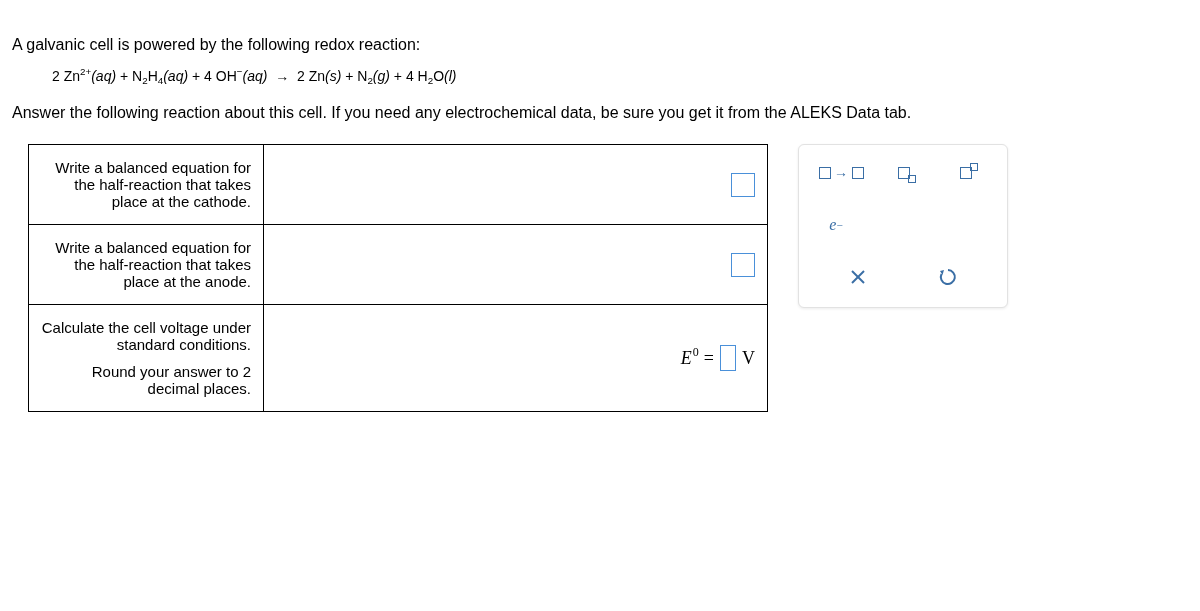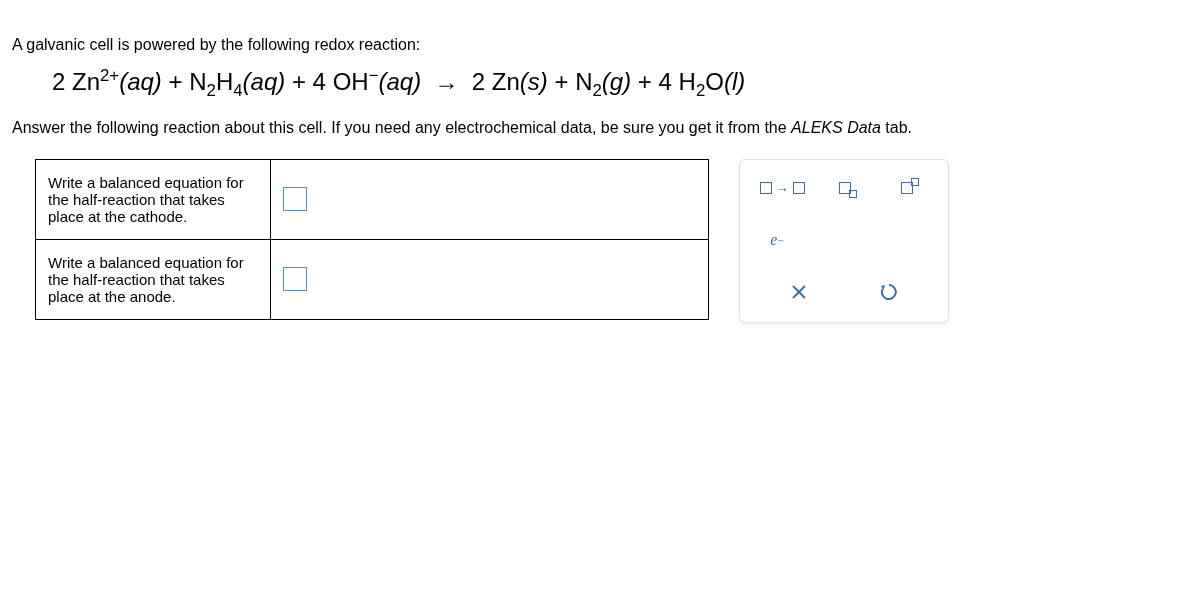--- a/index.html
+++ b/index.html
@@ -9,34 +9,35 @@
     font-family: Arial, Helvetica, sans-serif;
     font-size: 16px;
     color: #000;
     width: 1200px;
     background: #fff;
   }
   .intro { margin-bottom: 12px; margin-top: 28px; }
   .equation {
     margin: 10px 0 18px 40px;
     font-family: 'Times New Roman', serif;
-    font-size: 24px;
+    font-size: 14px;
   }
   .question-line { margin-bottom: 22px; }
-  .italic { font-style: italic; }
+  .italic { }
 
   .content-row {
     display: flex;
     align-items: flex-start;
     gap: 30px;
   }
   .qtable {
     border-collapse: collapse;
-    margin-left: 23px;
-    width: 674px;
+    margin-left: 16px;
+    width: 740px;
+    text-align: right;
   }
   .qtable td {
     border: 1px solid #000;
     padding: 14px 12px;
     vertical-align: middle;
     font-size: 15px;
   }
   .qtable td.prompt { width: 235px; }
   .qtable td.answer { }
 
@@ -149,20 +150,35 @@
       <td class="answer">
         <span class="input-box"></span>
       </td>
     </tr>
     <tr>
       <td class="prompt">Write a balanced equation for the half-reaction that takes place at the anode.</td>
       <td class="answer">
         <span class="input-box"></span>
       </td>
     </tr>
+    <tr>
+      <td class="prompt">
+        <div>Calculate the cell voltage under standard conditions.</div>
+        <div style="height:10px"></div>
+        <div>Round your answer to 2 decimal places.</div>
+      </td>
+      <td class="answer">
+        <span class="e0">
+          <span><span class="e">E</span><span class="sup0">0</span></span>
+          <span>=</span>
+          <span class="small-input-box"></span>
+          <span>V</span>
+        </span>
+      </td>
+    </tr>
   </tbody>
     </table>
 
   <div class="palette">
     <div class="pal-row">
       <div class="pal-btn wide">
         <span class="mini-box"></span>
           <span class="arrow">&nbsp;→&nbsp;</span>
           <span class="mini-box"></span>
       </div>

